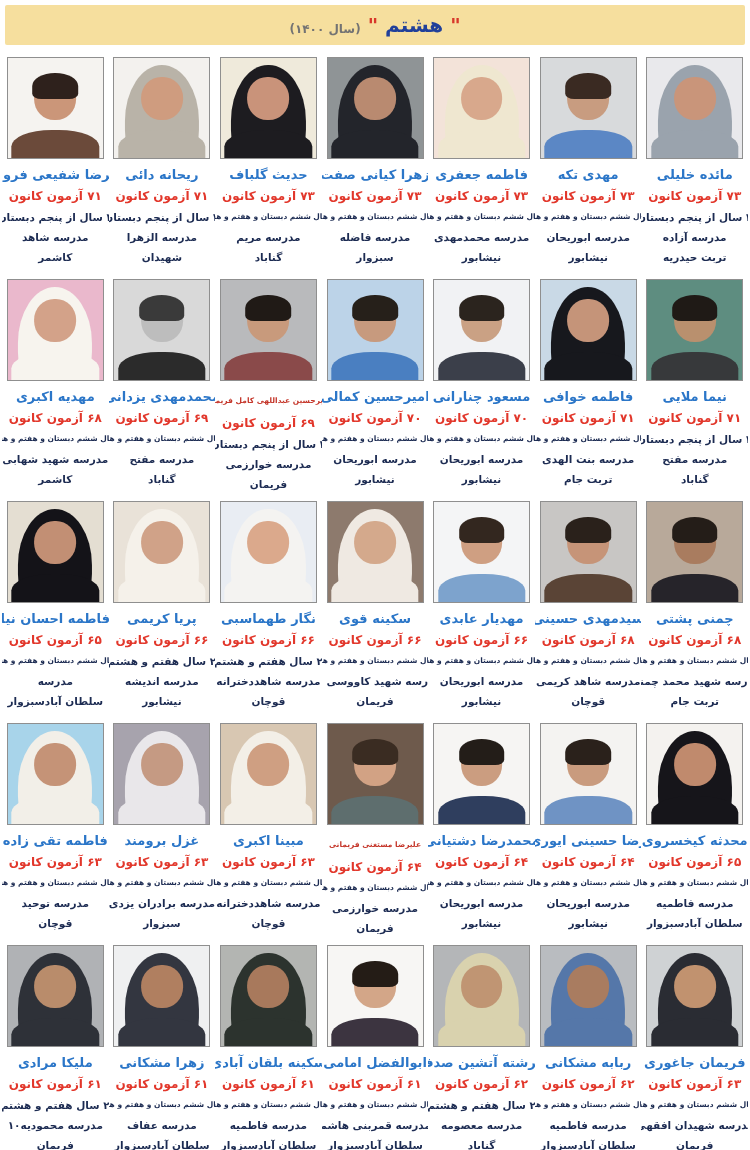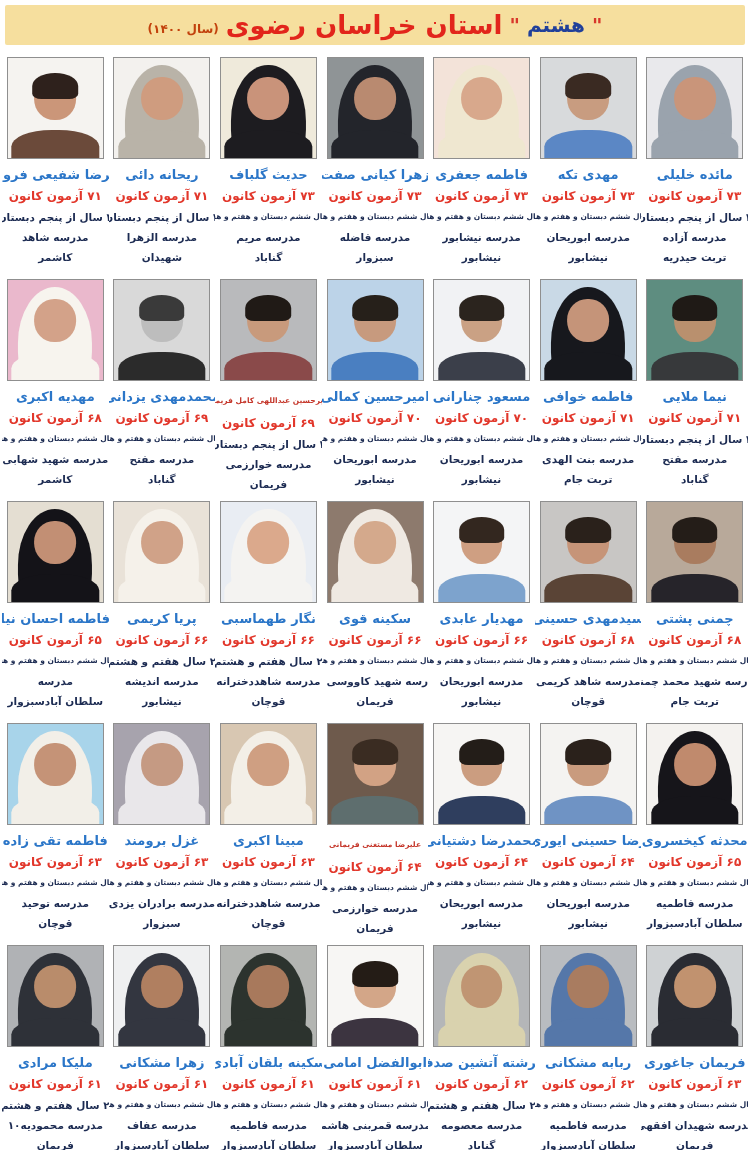--- a/index.html
+++ b/index.html
@@ -12,21 +12,21 @@
   
   .header{
     position:absolute;left:5px;top:5px;right:5px;height:40px;
     background:#f6df9e;border-radius:2px;
     display:flex;align-items:center;justify-content:center;gap:7px;
     direction:rtl;
   }
   .t-blue{color:#21409a;font-weight:bold;font-size:20px;}
   .t-quote{color:#d8372a;font-weight:bold;font-size:20px;}
   .t-red{color:#e2251b;font-weight:bold;font-size:26px;letter-spacing:-0.5px;}
-  .t-year{color:#c2410c;font-weight:bold;font-size:12px;align-self:center;margin-top:8px;}
+  .t-year{color:#737373;font-weight:bold;font-size:12px;align-self:center;margin-top:8px;}
   
   .grid{
     position:absolute;top:52px;left:2px;right:2px;
     display:grid;grid-template-columns:repeat(7,1fr);
     direction:rtl;
   }
   .card{
     height:222px;display:flex;flex-direction:column;align-items:center;
     padding-top:5px;box-sizing:border-box;overflow:hidden;
   }
@@ -57,21 +57,20 @@
 </style>
 </head>
 <body>
 
 <div class="page">
 
   <div class="header">
     <span class="t-quote">"</span>
     <span class="t-blue">هشتم</span>
     <span class="t-quote">"</span>
-    <span class="t-red">استان خراسان رضوی</span>
     <span class="t-year">(سال ۱۴۰۰)</span>
   </div>
 
   <div class="grid" id="grid">
     <div class="card" data-kind="girl">
       <div class="photo" style="background: rgb(233, 233, 236);">
         <div class="hood" style="background: rgb(154, 163, 173);"></div>
         <div class="head" style="background: rgb(201, 149, 122);"></div>
 
         <div class="torso" style="background: rgb(154, 163, 173);"></div>
@@ -100,21 +99,21 @@
     <div class="card" data-kind="girl">
       <div class="photo" style="background: rgb(243, 227, 217);">
         <div class="hood" style="background: rgb(239, 231, 208);"></div>
         <div class="head" style="background: rgb(216, 168, 140);"></div>
 
         <div class="torso" style="background: rgb(239, 231, 208);"></div>
       </div>
       <div class="name">فاطمه جعفری</div>
       <div class="exams">۷۳ آزمون کانون</div>
       <div class="years long">۳ سال ششم دبستان و هفتم و هشتم</div>
-      <div class="school">مدرسه نیشابور</div>
+      <div class="school">مدرسه محمدمهدی</div>
       <div class="city">نیشابور</div>
     </div>
 
     <div class="card" data-kind="girl">
       <div class="photo" style="background: rgb(143, 148, 150);">
         <div class="hood" style="background: rgb(35, 37, 43);"></div>
         <div class="head" style="background: rgb(185, 138, 112);"></div>
 
         <div class="torso" style="background: rgb(35, 37, 43);"></div>
       </div>

